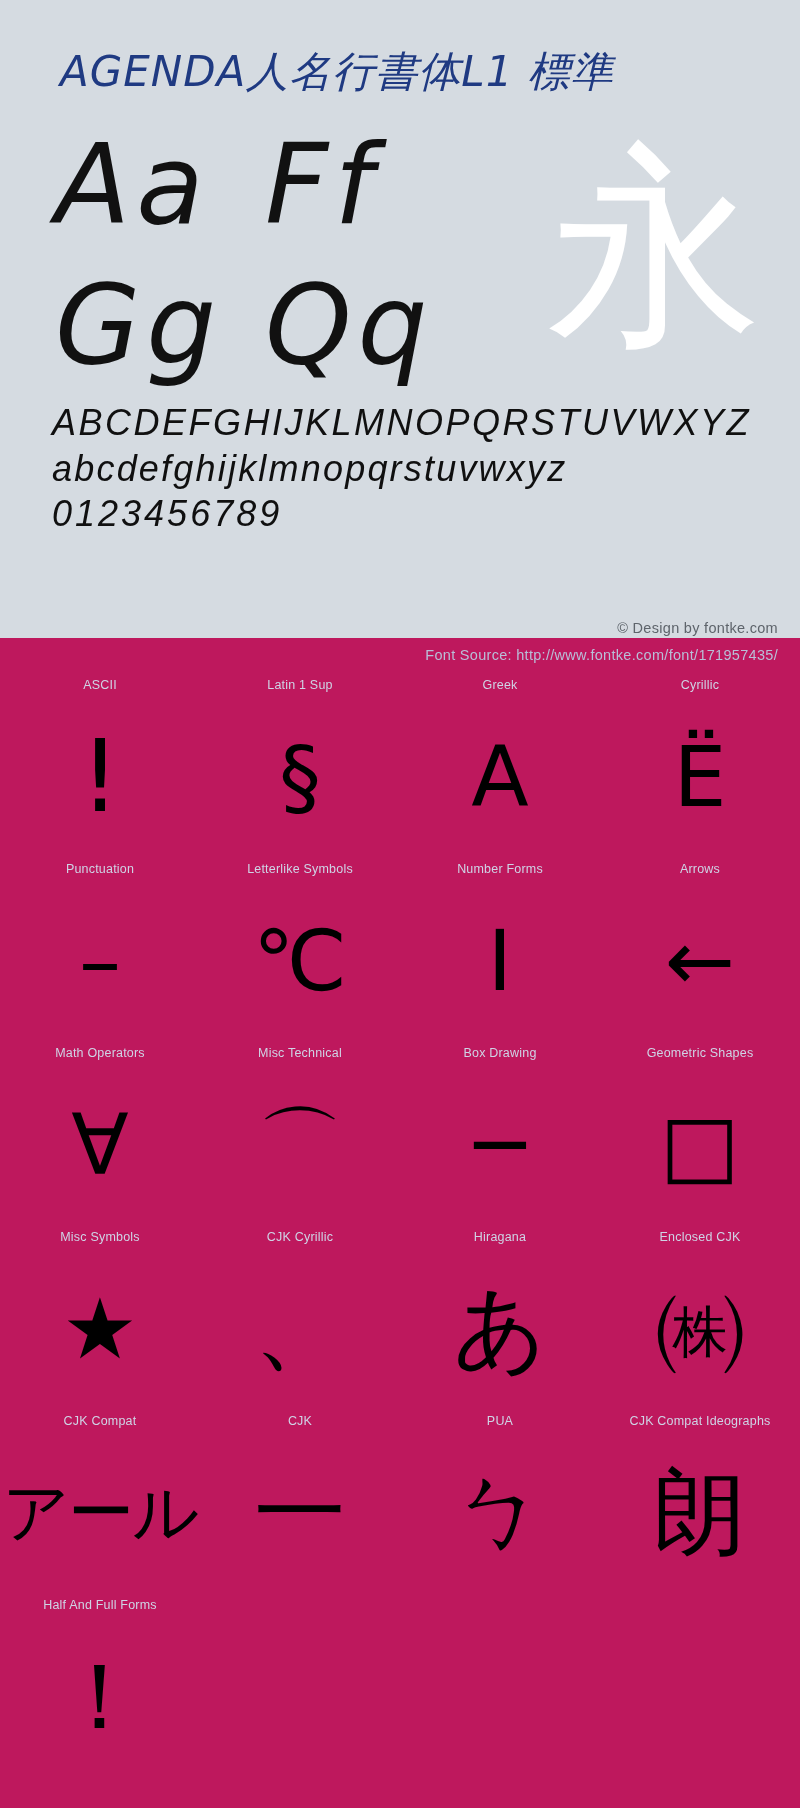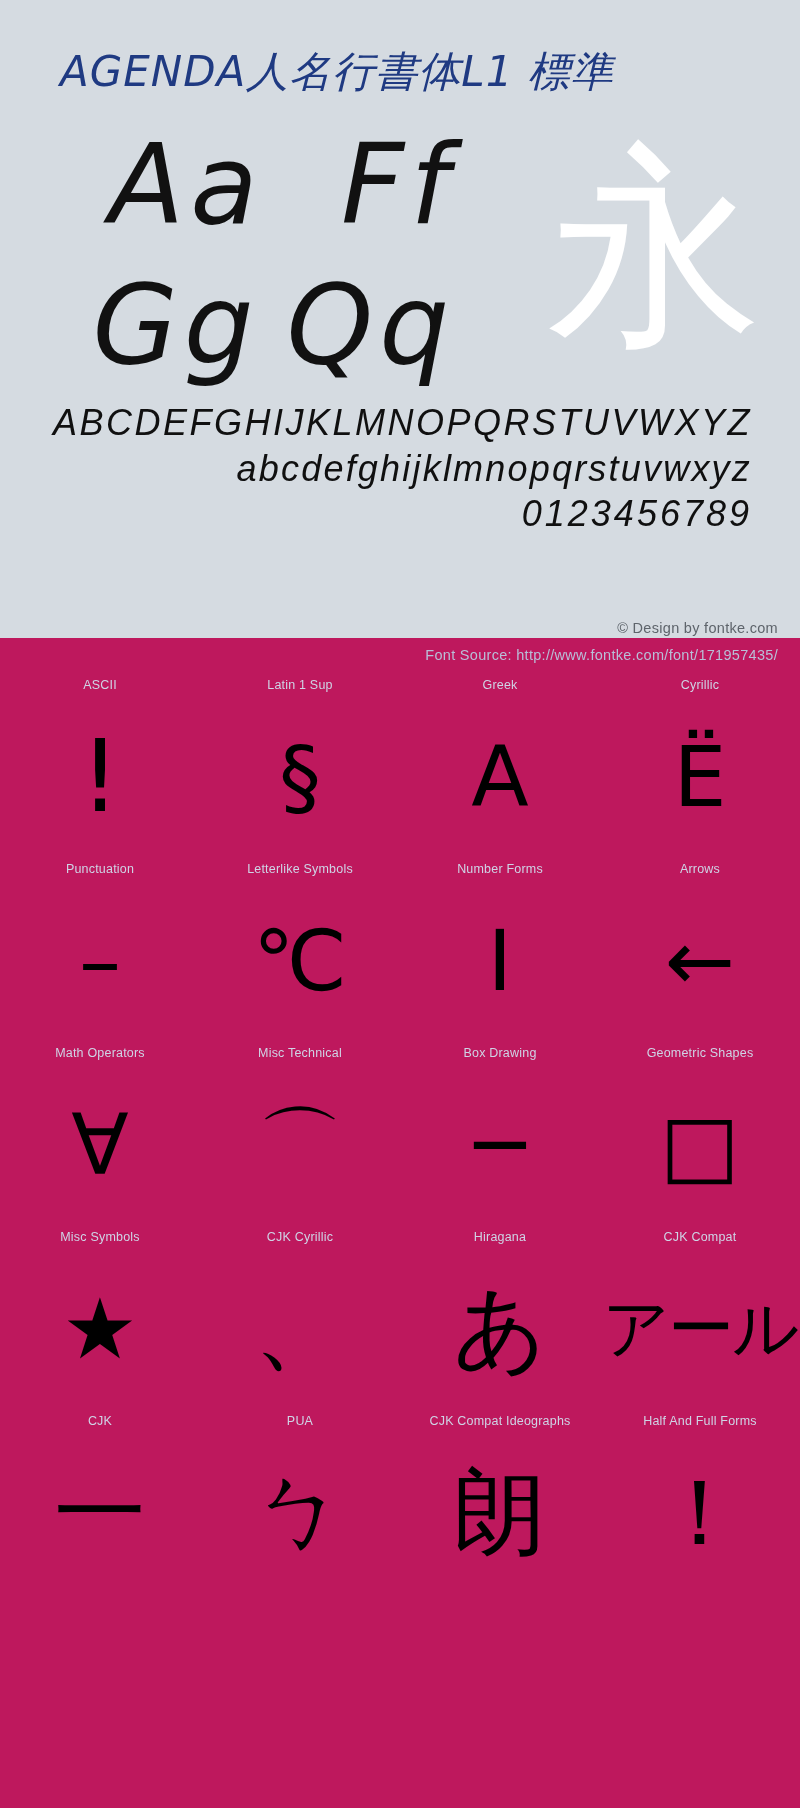--- a/index.html
+++ b/index.html
@@ -16,21 +16,20 @@
   }
 
   
   .specimen-panel {
     position: relative;
     width: 800px;
     height: 638px;
     background: #d5dbe1;
     box-sizing: border-box;
     overflow: hidden;
-    text-align: right;
   }
 
   .font-title {
     position: absolute;
     left: 60px;
     top: 44px;
     font-family: "DejaVu Sans", "Liberation Sans", sans-serif;
     font-size: 42px;
     font-style: italic;
     font-weight: 400;
@@ -51,21 +50,20 @@
     height: 140px;
   }
   .pair {
     font-family: "DejaVu Sans", "Liberation Sans", sans-serif;
     font-style: italic;
     font-size: 110px;
     font-weight: 400;
     color: #111111;
     line-height: 1;
     letter-spacing: 6px;
-    margin-left: 27px;
   }
   .pair.p1 { width: 210px; }
   .pair.p2 { width: 190px; }
 
   .watermark-cjk {
     position: absolute;
     right: 38px;
     top: 140px;
     font-family: "DejaVu Sans", "Liberation Sans", sans-serif;
     font-size: 215px;
@@ -255,20 +253,24 @@
       </div>
       <div class="cell">
         <div class="cell-label">CJK Cyrillic</div>
         <div class="cell-glyph cjk">、</div>
       </div>
       <div class="cell">
         <div class="cell-label">Hiragana</div>
         <div class="cell-glyph cjk">あ</div>
       </div>
       <div class="cell">
+        <div class="cell-label">Enclosed CJK</div>
+        <div class="cell-glyph cjk">㈱</div>
+      </div>
+      <div class="cell">
         <div class="cell-label">CJK Compat</div>
         <div class="cell-glyph multi">アール</div>
       </div>
       <div class="cell">
         <div class="cell-label">CJK</div>
         <div class="cell-glyph cjk">一</div>
       </div>
       <div class="cell">
         <div class="cell-label">PUA</div>
         <div class="cell-glyph cjk">ㄅ</div>

